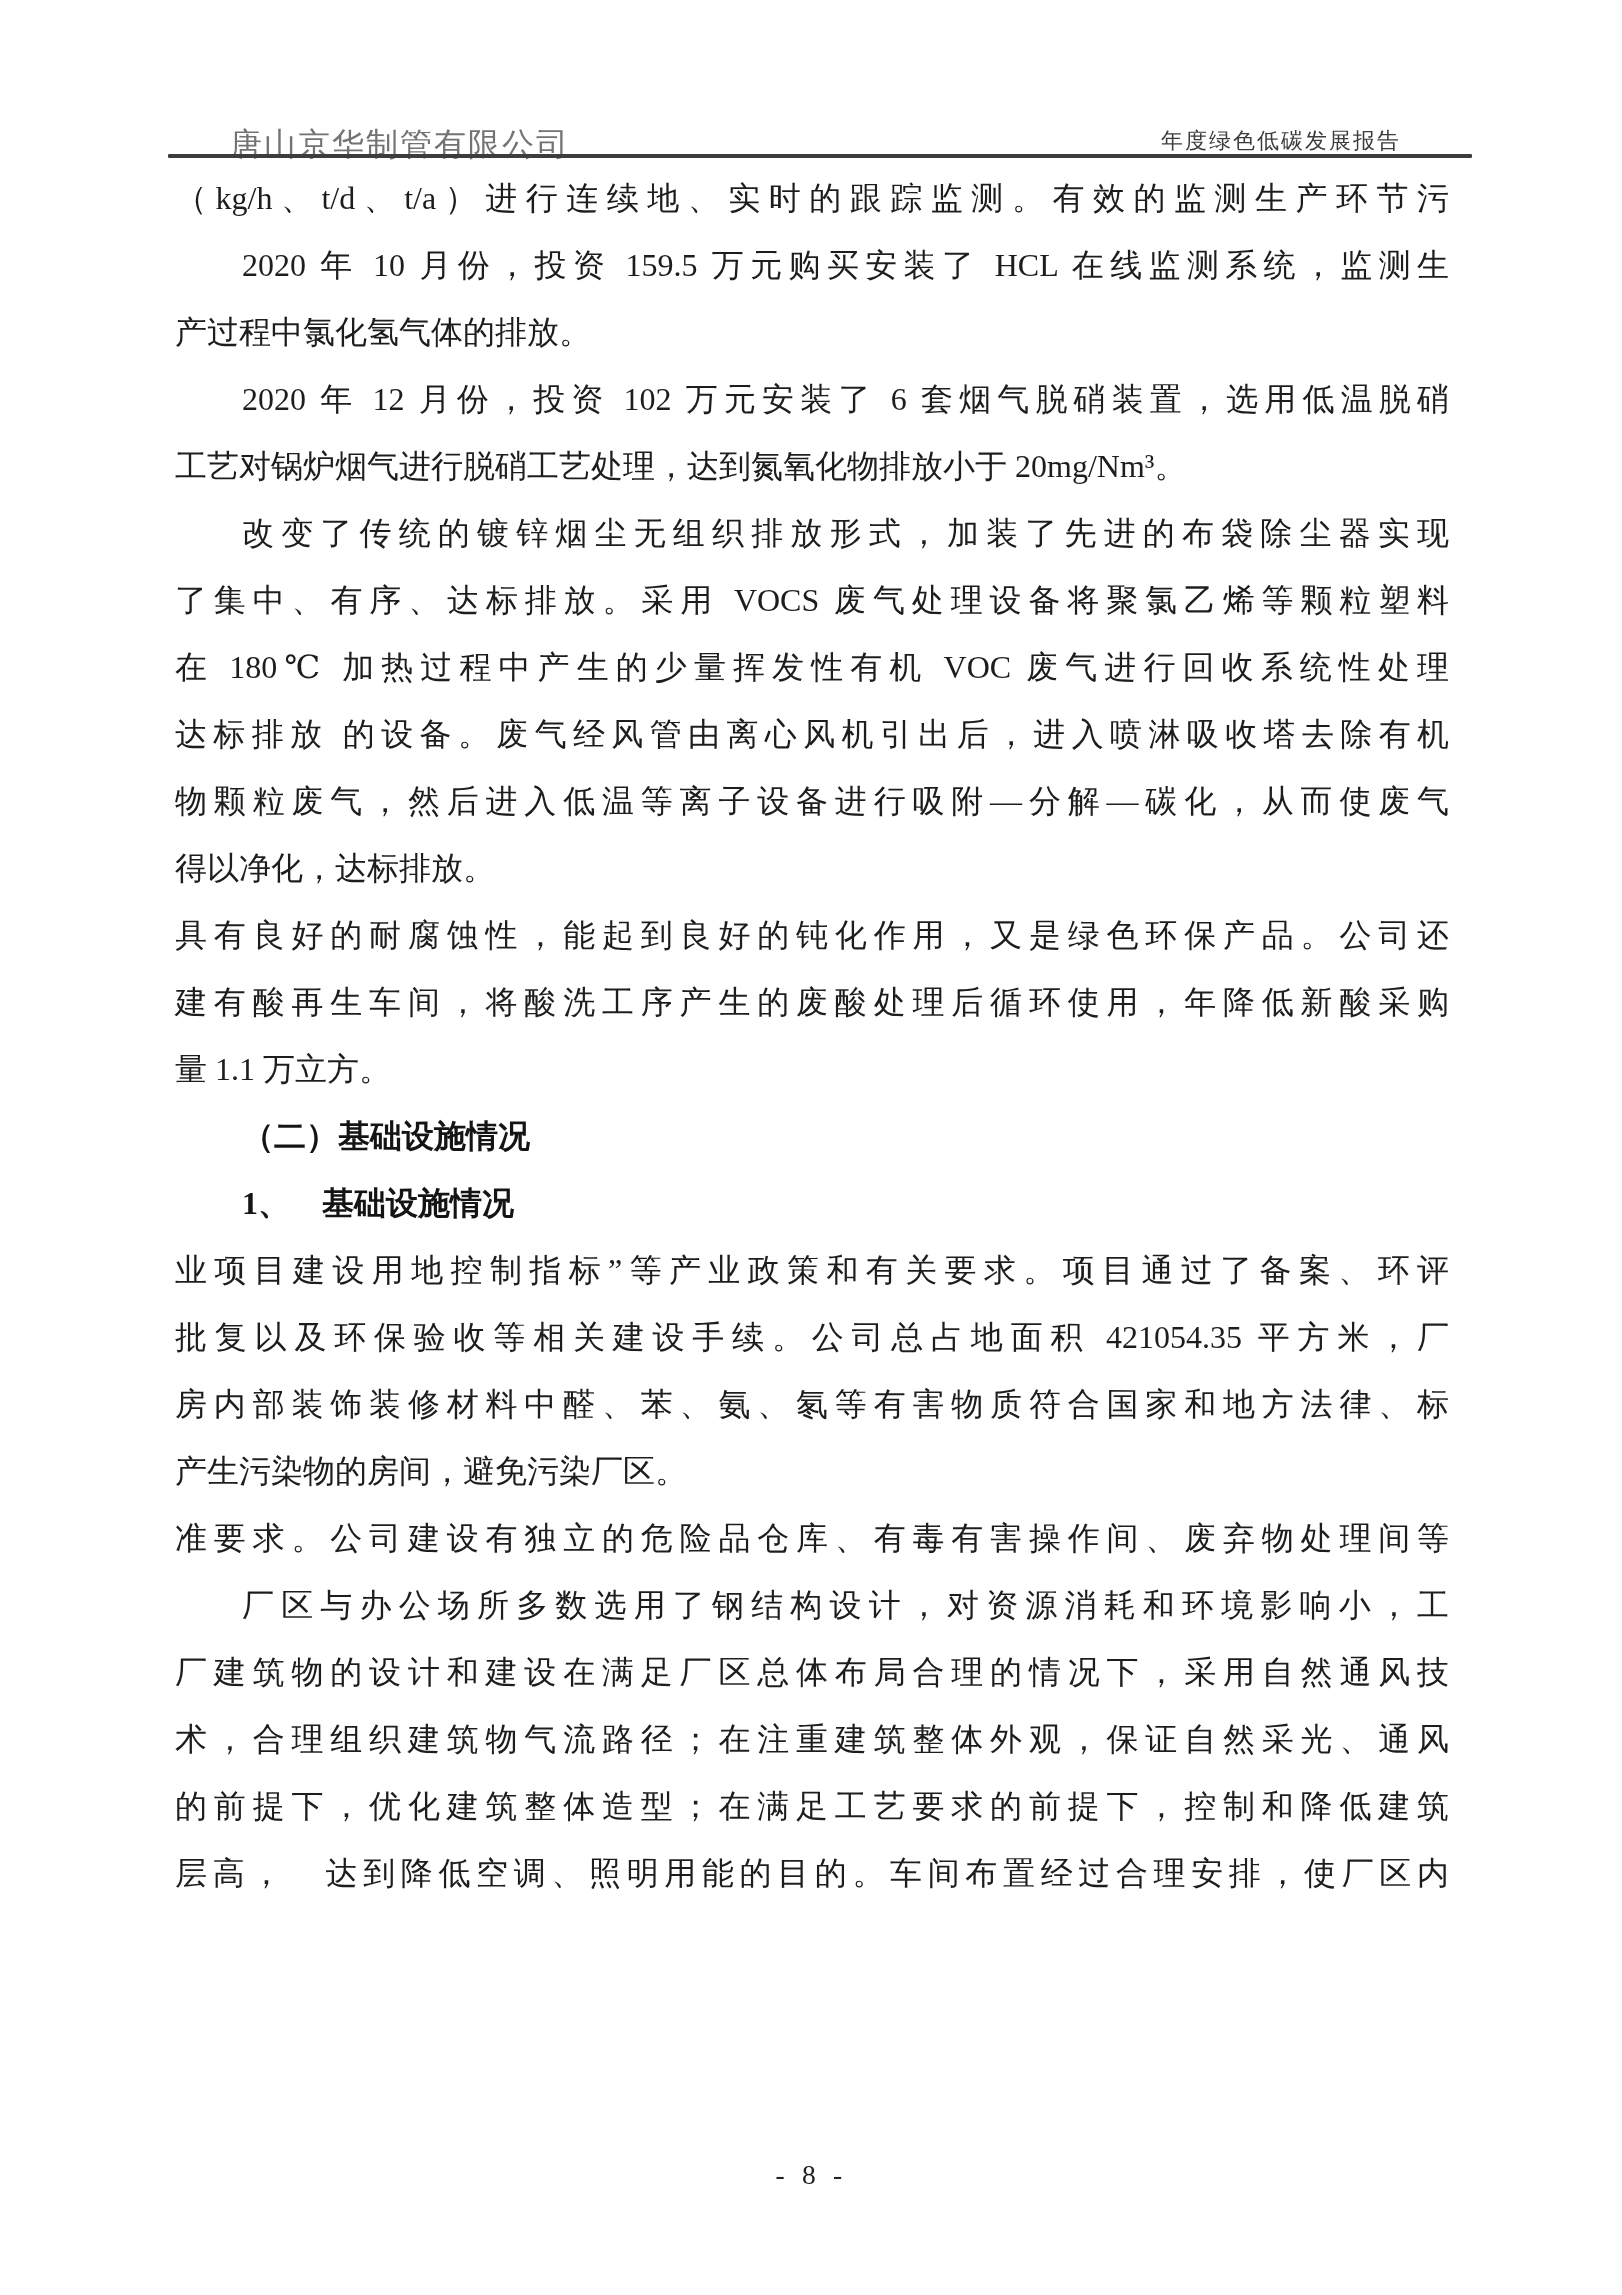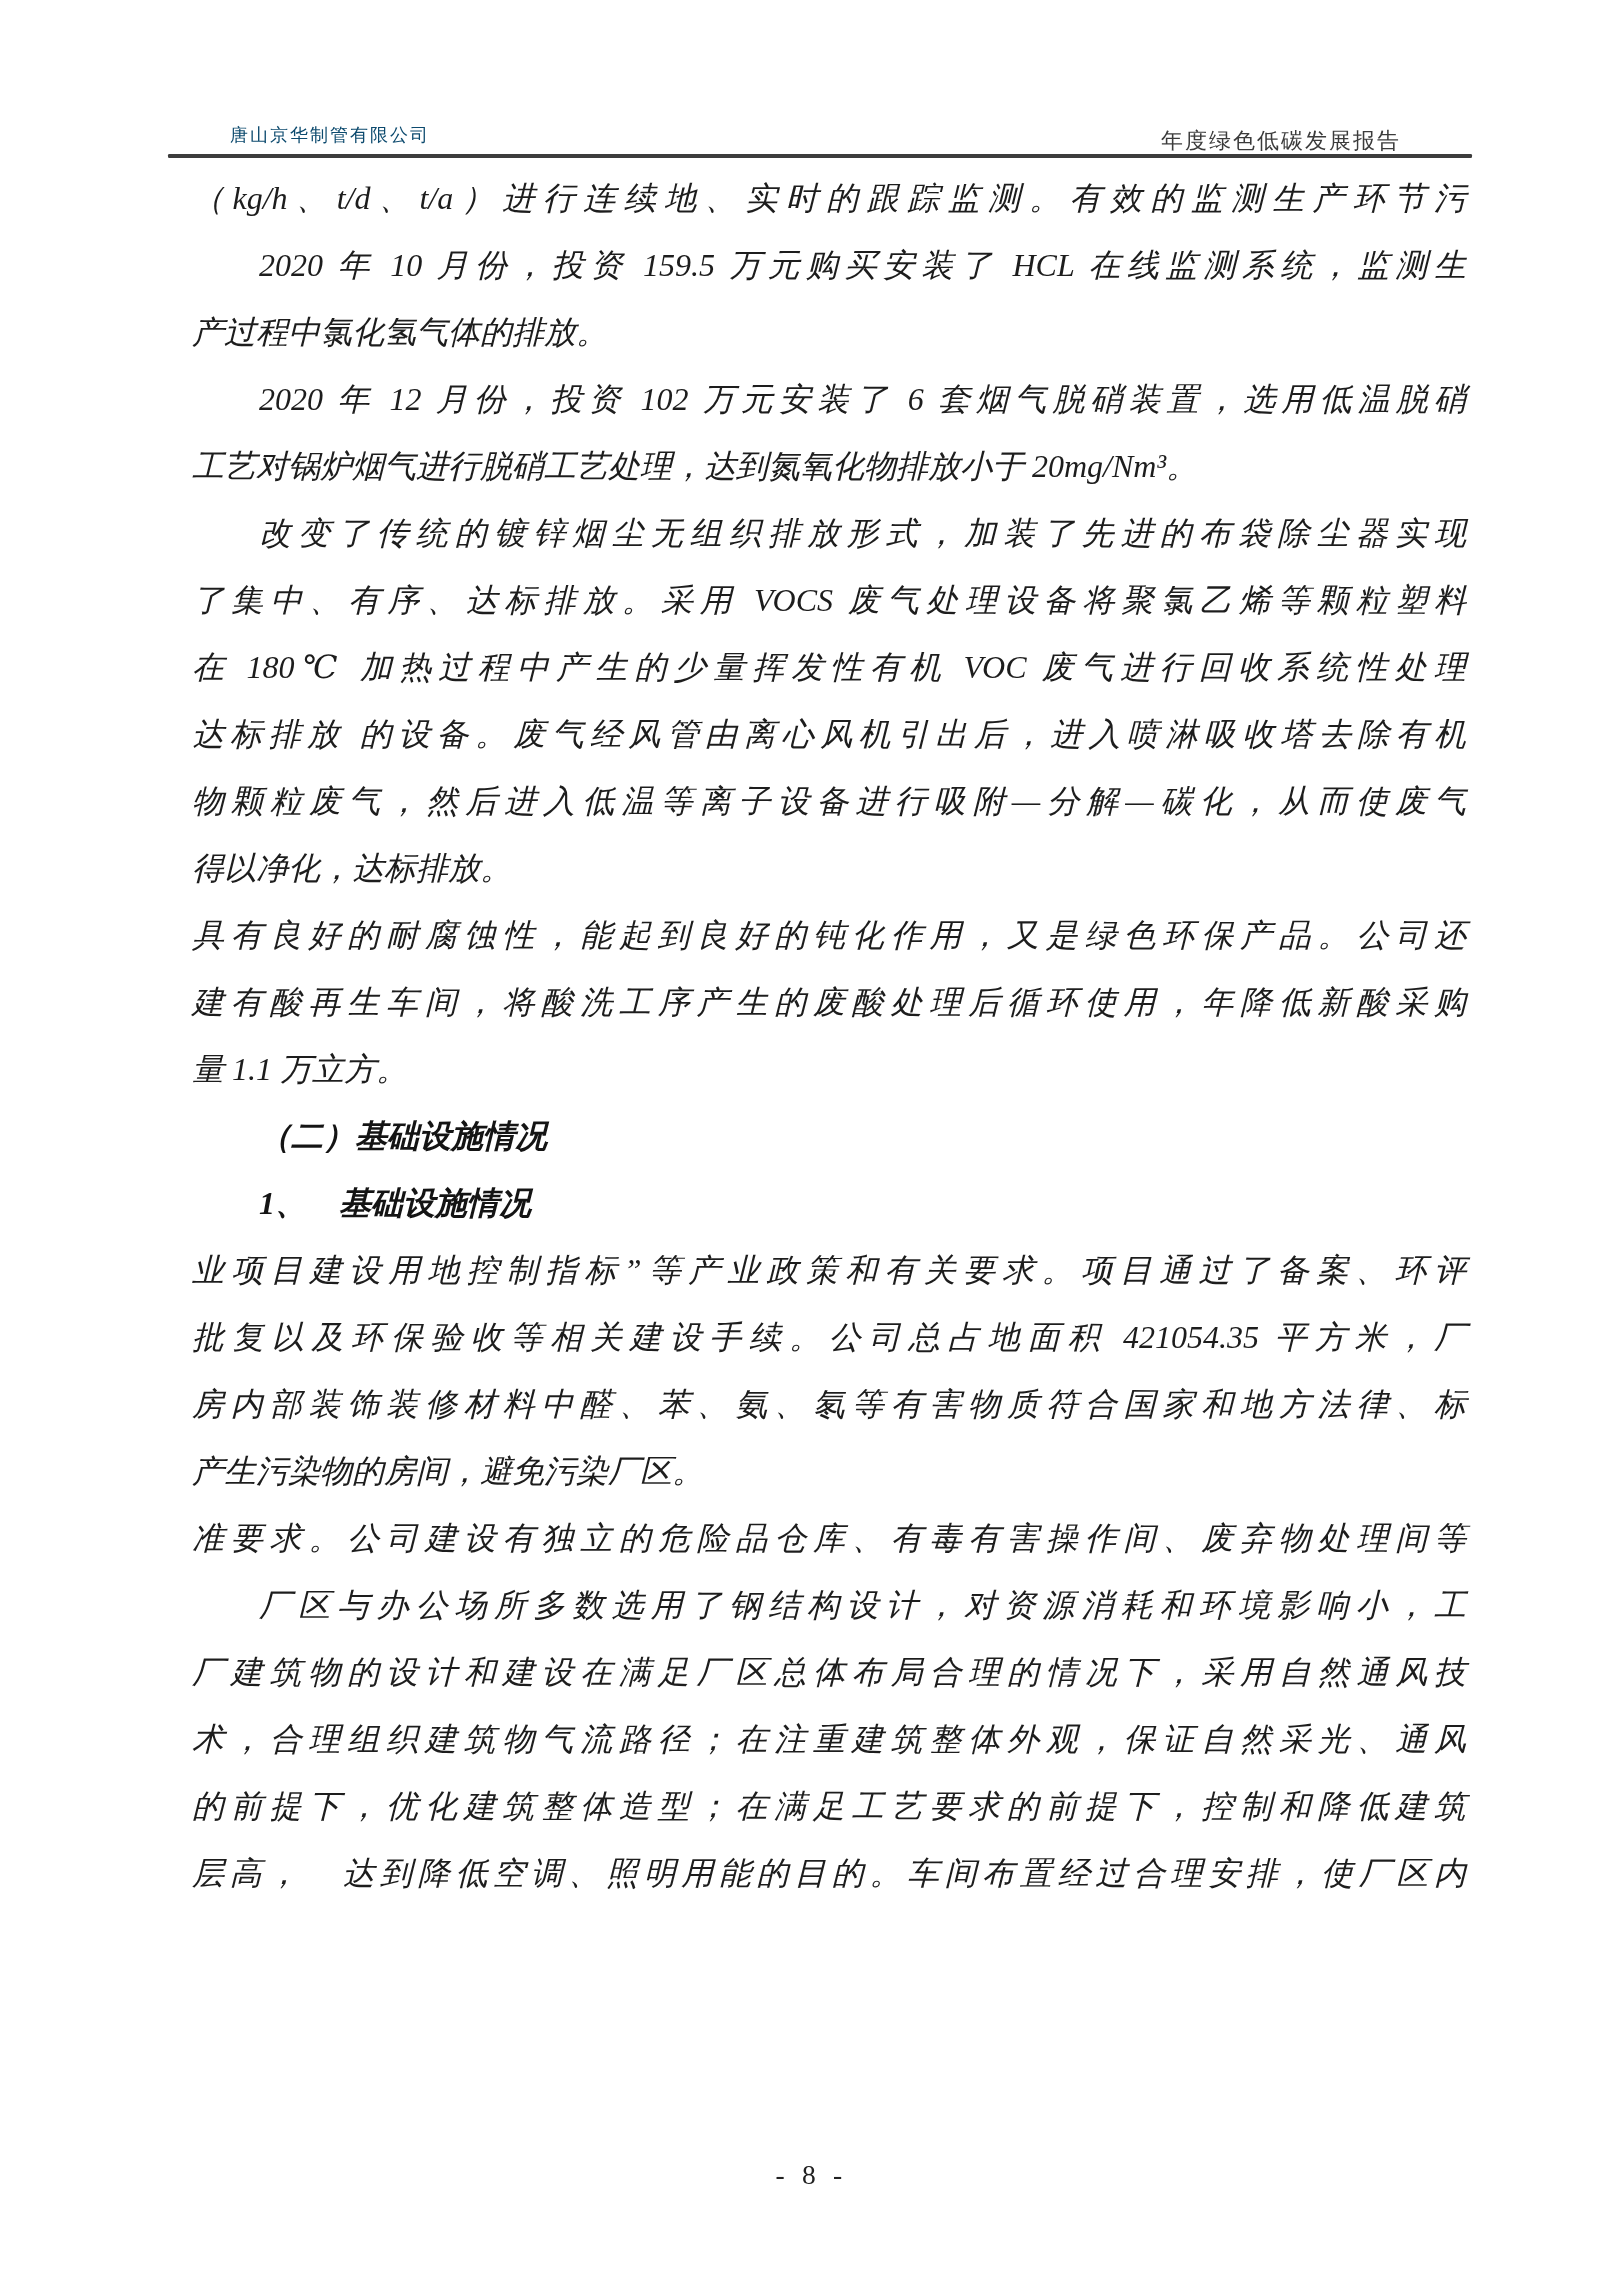--- a/index.html
+++ b/index.html
@@ -4,33 +4,33 @@
 <style>
   html,body{margin:0;padding:0;background:#ffffff;}
   body{
     width:1623px;height:2295px;position:relative;overflow:hidden;
     font-family:"Liberation Serif","DejaVu Serif",serif;
     -webkit-font-smoothing:antialiased;
   }
   
   .hdr-company{
     position:absolute;left:230px;top:123px;
-    font-size:18px;color:#0c4a6e;letter-spacing:2px;white-space:nowrap;
+    font-size:32px;color:#737373;letter-spacing:2px;white-space:nowrap;
   }
   .hdr-title{
     position:absolute;right:222px;top:126px;
     font-size:22px;color:#3b3b3b;letter-spacing:2px;white-space:nowrap;
   }
   .hdr-rule{
     position:absolute;left:168px;top:154px;width:1304px;height:3.9px;
     background:#3d3d3d;border-radius:1.3px;
   }
   
   .doc-body{
-    position:absolute;left:192px;top:165px;width:1274px;font-style:italic;
+    position:absolute;left:175px;top:165px;width:1274px;
   }
   .ln{
     line-height:67px;font-size:32px;color:#1d1d1d;
     text-align:justify;white-space:normal;
   }
   .j{text-align-last:justify;}
   .e{text-align-last:left;}
   .h{font-weight:bold;color:#141414;text-align-last:left;}
   .ind{text-indent:67px;}
   

